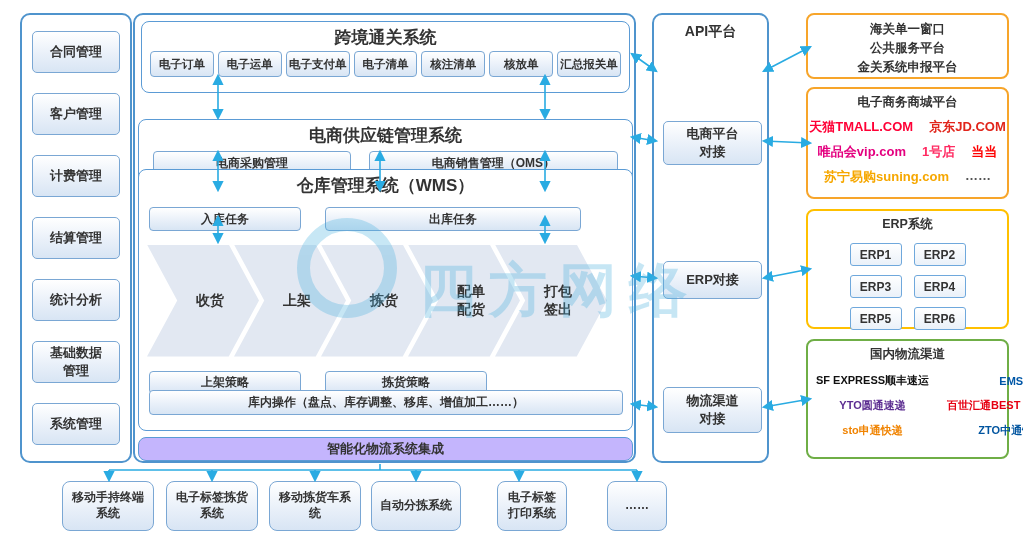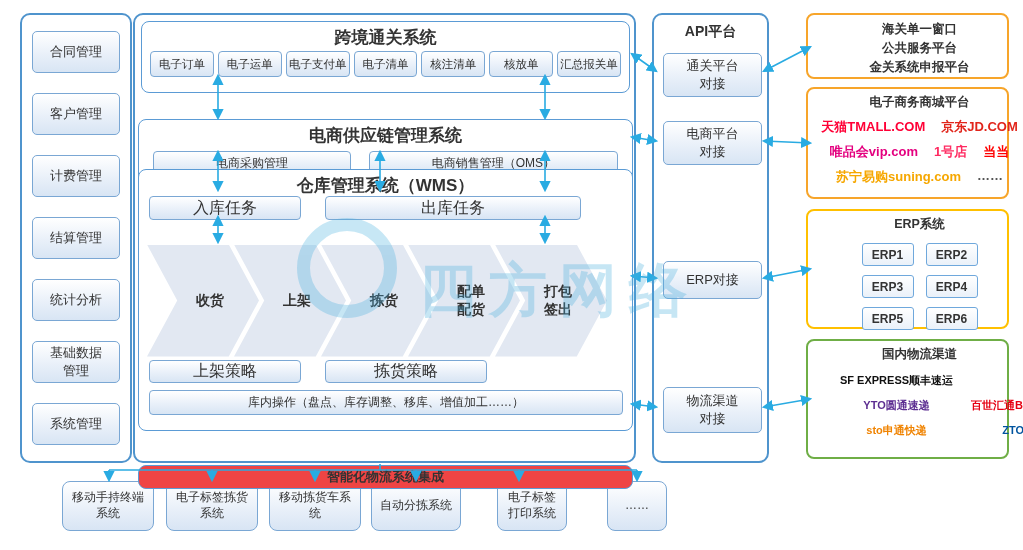--- a/index.html
+++ b/index.html
@@ -7,55 +7,55 @@
   .page { position:relative; width:1023px; height:550px; background:#fff; overflow:hidden; }
 
   
   .panel { position:absolute; border:2px solid var(--c-blue_border,#4f94cd); border-radius:10px; background:#fff; z-index:1; }
   .subpanel { position:absolute; border:1.5px solid #5b9bd5; border-radius:8px; background:#fff; }
   .sub-title { margin-top:4px; font-size:17px; font-weight:700; text-align:center; color:#333; }
 
   
   .gbox { background:linear-gradient(180deg,#ffffff 0%,#e9f0f9 55%,#d8e5f4 100%);
           border:1px solid #7aa7d4; border-radius:4px; display:flex; align-items:center;
-          justify-content:center; text-align:center; color:#333; font-weight:400; }
+          justify-content:center; text-align:center; color:#333; font-weight:700; }
 
   
   .sidebar { display:flex; flex-direction:column; justify-content:space-between; padding:16px 10px; }
   .side-box { min-height:42px; font-size:13px; padding:2px 14px; border-radius:5px; }
 
   
   .docs-row { display:flex; gap:4px; padding:2px 8px 0; }
   .doc-box { flex:1; height:26px; font-size:11.5px; white-space:nowrap; }
 
   
   .modules-row { display:flex; gap:18px; padding:4px 14px 0; }
   .module-box { flex:1 1 auto; height:24px; font-size:12px; white-space:nowrap; }
 
   
-  .wms-abs { position:absolute; height:24px; font-size:16px; }
+  .wms-abs { position:absolute; height:24px; font-size:12px;margin-top:11px; }
   .flow-row { position:absolute; left:8px; top:58px; height:145px; display:flex; align-items:center; }
   .chevron { width:112px; height:112px; margin-right:-25px;
              clip-path:polygon(0 0,73% 0,100% 50%,73% 100%,0 100%,27% 50%);
              background:#e2e8f2; display:flex; align-items:center; justify-content:center; padding-left:14px; }
   .chevron:last-child { margin-right:0; }
   .flow-label { display:inline-block; width:2.2em; word-break:break-all; text-align:center;
                 font-size:14px; font-weight:700; color:#333; line-height:1.25; }
   .ops-box { position:absolute; left:10px; top:220px; width:474px; height:25px; font-size:12px; }
   .integration-bar { position:absolute; left:3px; top:422px; width:495px; height:24px;
                      border:1.5px solid #5b9bd5; border-radius:8px; display:flex; align-items:center;
-                     justify-content:center; font-size:13px; font-weight:700; color:#333; background:#ef4444;margin-top:28px; }
+                     justify-content:center; font-size:13px; font-weight:700; color:#333; background:#c4b5fd; }
 
   
   .api-title { position:absolute; top:8px; left:0; width:100%; text-align:center;
                font-size:14px; font-weight:700; color:#333; }
   .api-box { position:absolute; left:9px; width:99px; font-size:13px; padding:2px 18px; border-radius:5px; }
 
   
-  .rbox { position:absolute; left:806px; width:203px; border-radius:8px; background:#fff; border:2px solid; z-index:1;padding-left:24px; }
+  .rbox { position:absolute; left:806px; width:203px; border-radius:8px; background:#fff; border:2px solid; z-index:1; }
   .rbox-title { text-align:center; font-size:12.5px; font-weight:700; color:#333; margin-top:5px; }
   .lines-box div { text-align:center; font-size:12.5px; font-weight:600; color:#333; line-height:19px; }
   .logo-row { display:flex; justify-content:center; align-items:flex-start; gap:16px; margin-top:7px; }
   .logo { font-weight:700; font-size:13px; white-space:nowrap; }
   .erp-grid { display:flex; flex-wrap:wrap; gap:9px 12px; justify-content:center; padding:10px 14px 0; }
   .erp-chip { width:52px; height:23px; border:1px solid #6fa8dc; border-radius:3px;
               background:linear-gradient(#ffffff,#eaf1f9); display:flex; align-items:center;
               justify-content:center; font-size:12px; font-weight:600; color:#333; }
   .dots { text-align:center; font-weight:700; color:#555; margin-top:6px; font-size:13px; }
   .lg-grid { display:grid; grid-template-columns:1fr 1fr; gap:10px 18px; padding:10px 8px 0;
@@ -181,21 +181,20 @@
       <div class="gbox wms-abs" style="left:10px; top:190px; width:152px; height:23px;">上架策略</div>
       <div class="gbox wms-abs" style="left:186px; top:190px; width:162px; height:23px;">拣货策略</div>
       <div class="gbox ops-box">库内操作（盘点、库存调整、移库、增值加工……）</div>
     </div>
 
     <div class="integration-bar">智能化物流系统集成</div>
   </div>
 
   <div class="panel" style="left:652px; top:13px; width:117px; height:450px;">
     <div class="api-title">API平台</div>
-    <div class="gbox api-box" style="top:38px; height:44px;">通关平台对接</div>
     <div class="gbox api-box" style="top:106px; height:44px;">电商平台对接</div>
     <div class="gbox api-box" style="top:246px; height:38px;">ERP对接</div>
     <div class="gbox api-box" style="top:372px; height:46px;">物流渠道对接</div>
   </div>
 
   <div class="rbox lines-box" style="top:13px; height:66px; border-color:var(--c-orange,#f7a52a); padding-top:5px;">
     <div>海关单一窗口</div>
     <div>公共服务平台</div>
     <div>金关系统申报平台</div>
   </div>

